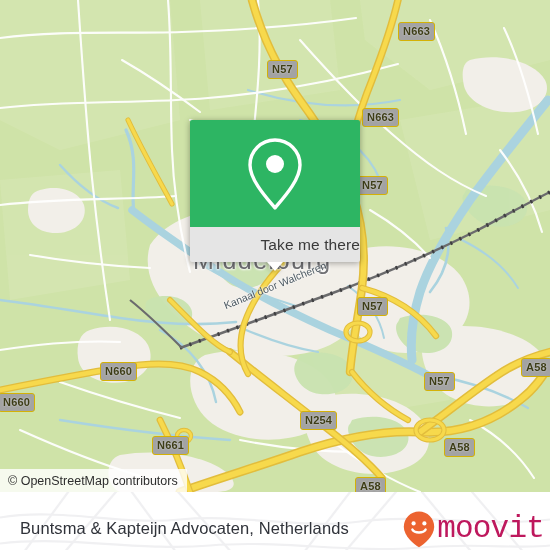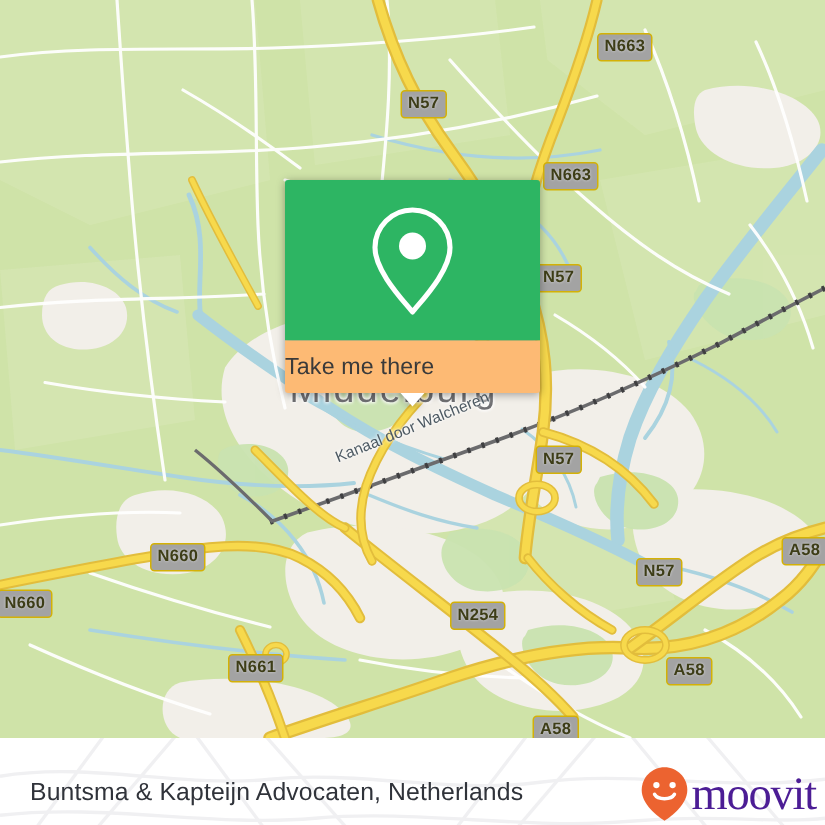--- a/index.html
+++ b/index.html
@@ -74,26 +74,26 @@
   #popup-green {
     background: #2db563;
     height: 107px;
     border-radius: 2px 2px 0 0;
     display: flex;
     align-items: center;
     justify-content: center;
   }
   #popup-pin { display:block; }
   #popup-white {
-    background: #fdba74;
+    background: #e5e5e5;
     height: 35px;
     border-radius: 0 0 2px 2px;
     display: flex;
     align-items: center;
-    justify-content: flex-start;
+    justify-content: flex-end;
   }
   #popup-cta {
     color: #3a3a3a;
     font-size: 15.5px;
     font-family: "Liberation Sans", sans-serif;
     letter-spacing: .1px;
   }
   #popup-tail {
     position: absolute;
     left: 50%; top: 142px;
@@ -144,25 +144,25 @@
     white-space: nowrap;
     letter-spacing: .1px;
   }
   #brand {
     position: relative;
     display: flex;
     align-items: center;
     gap: 1px;
   }
   #brand-word {
-    color: #4c1d95;
+    color: #be185d;
     font-size: 31px;
     font-weight: normal;
     letter-spacing: -0.8px;
-    font-family: Liberation Serif, serif;
+    font-family: Liberation Mono, monospace;
     line-height: 1;
   }
 </style>
 </head>
 <body>
 
 <div id="app">
 
   <div id="map">
     <svg width="550" height="492" viewBox="0 0 550 492" xmlns="http://www.w3.org/2000/svg">
@@ -325,38 +325,39 @@
 
     <div class="shield" style="left:398px; top:22px;">N663</div>
     <div class="shield" style="left:267px; top:60px;">N57</div>
     <div class="shield" style="left:362px; top:108px;">N663</div>
     <div class="shield" style="left:357px; top:176px;">N57</div>
     <div class="shield" style="left:357px; top:297px;">N57</div>
     <div class="shield" style="left:424px; top:372px;">N57</div>
     <div class="shield" style="left:521px; top:358px;">A58</div>
     <div class="shield" style="left:444px; top:438px;">A58</div>
     <div class="shield" style="left:355px; top:477px;">A58</div>
-    <div class="shield" style="left:300px; top:401px;">N254</div>
+    <div class="shield" style="left:300px; top:411px;">N254</div>
     <div class="shield" style="left:100px; top:362px;">N660</div>
     <div class="shield" style="left:-2px; top:393px;">N660</div>
     <div class="shield" style="left:152px; top:436px;">N661</div>
 
     <div id="popup">
       <div id="popup-green">
         <svg id="popup-pin" width="66" height="80" viewBox="0 0 66 80">
           <path d="M33 6 C19.2 6 8 17.2 8 31 C8 47 27 66.5 33 74 C39 66.5 58 47 58 31 C58 17.2 46.8 6 33 6 Z" fill="none" stroke="#ffffff" stroke-width="3.4" stroke-linejoin="round"></path>
           <circle cx="33" cy="30" r="9" fill="#ffffff"></circle>
         </svg>
       </div>
       <div id="popup-white">
         <span id="popup-cta">Take me there</span>
       </div>
       <div id="popup-tail"></div>
     </div>
 
+    <div id="attribution">© OpenStreetMap contributors</div>
   </div>
 
   <div id="footer">
     <svg id="footer-pattern" width="550" height="58" viewBox="0 0 550 58">
       <rect width="550" height="58" fill="#ffffff"></rect>
       <g stroke="#f0f0f2" stroke-width="2.2" fill="none">
         <path d="M20,58 L70,-10"></path>
         <path d="M60,58 L118,-10"></path>
         <path d="M130,-10 L180,58"></path>
         <path d="M176,-10 L236,58"></path>

